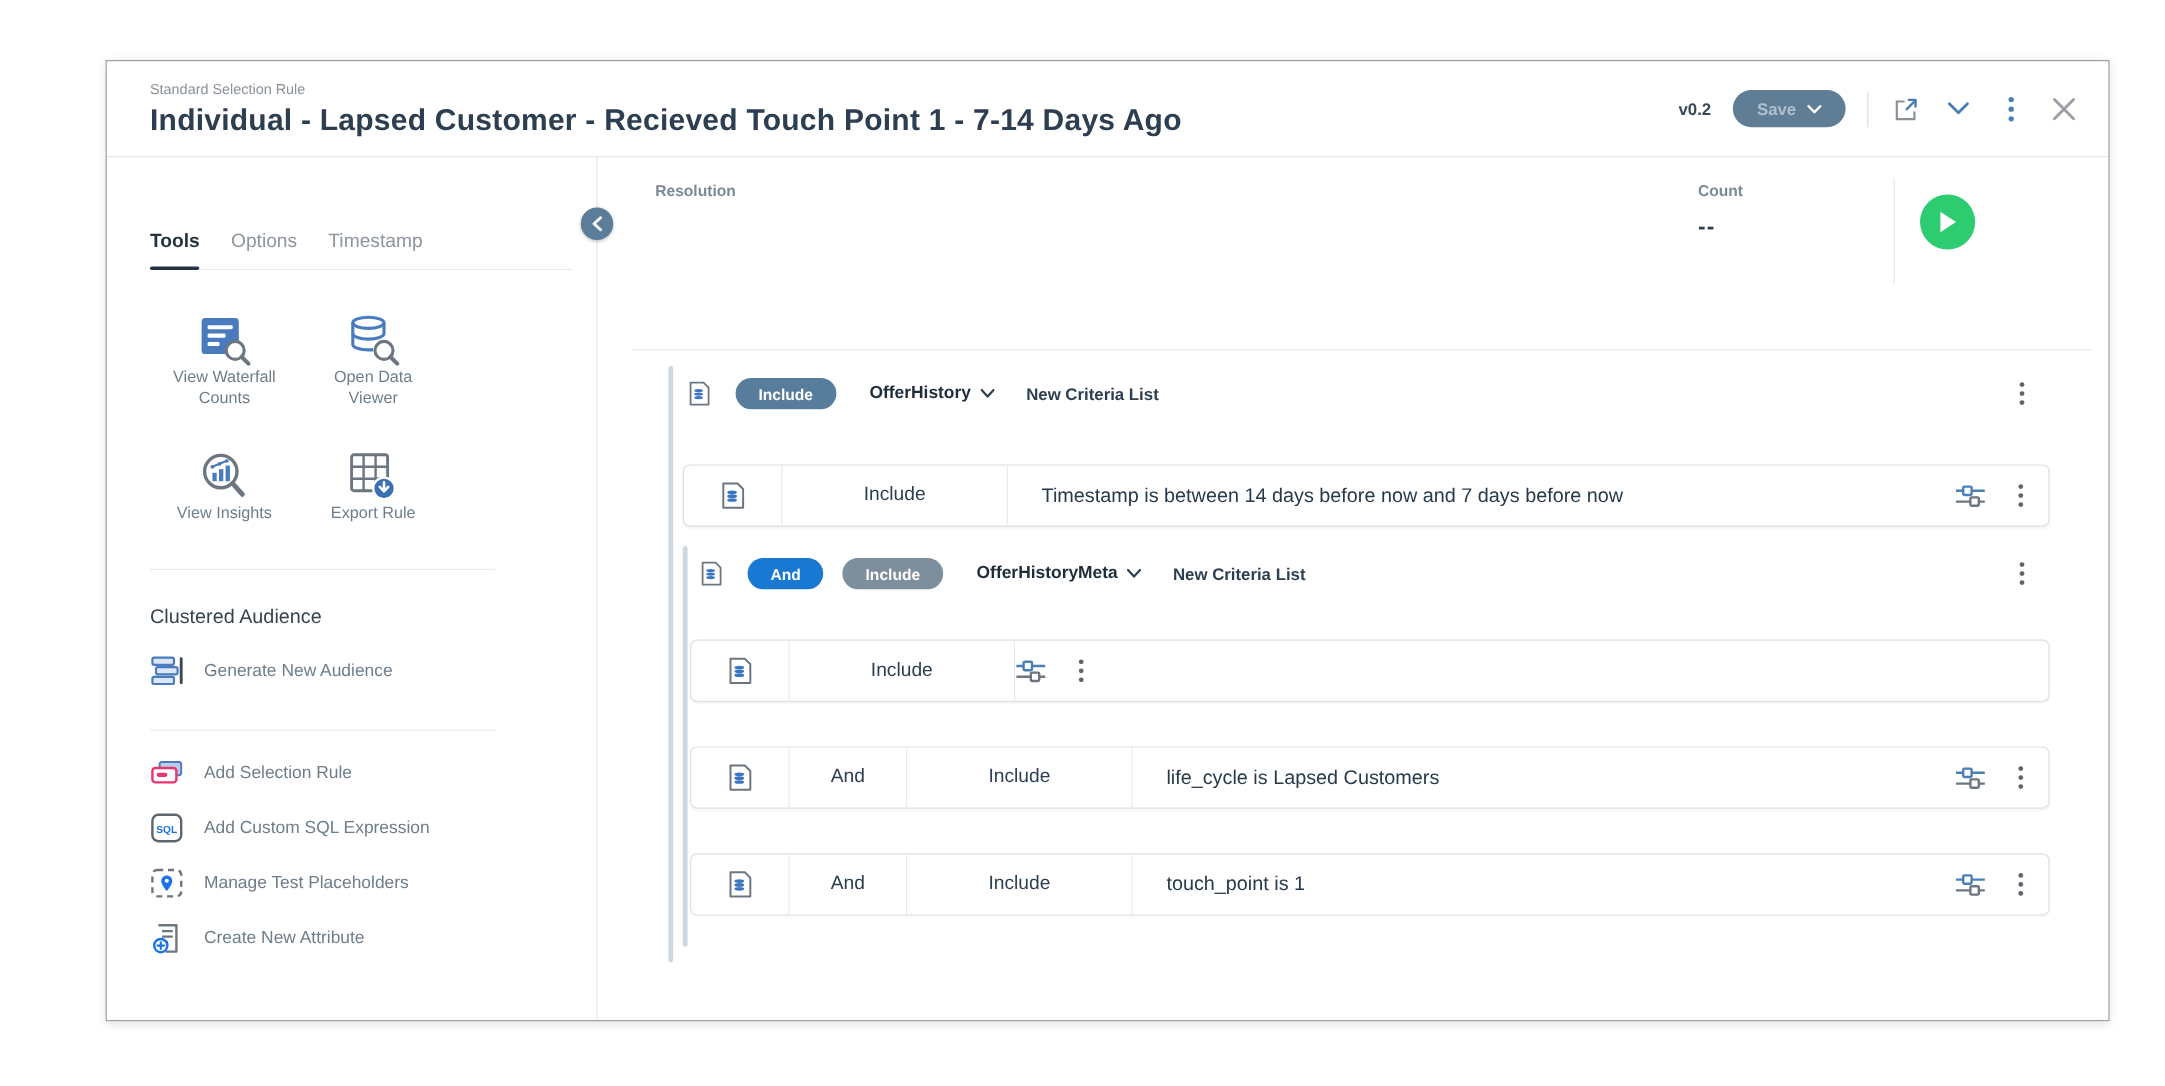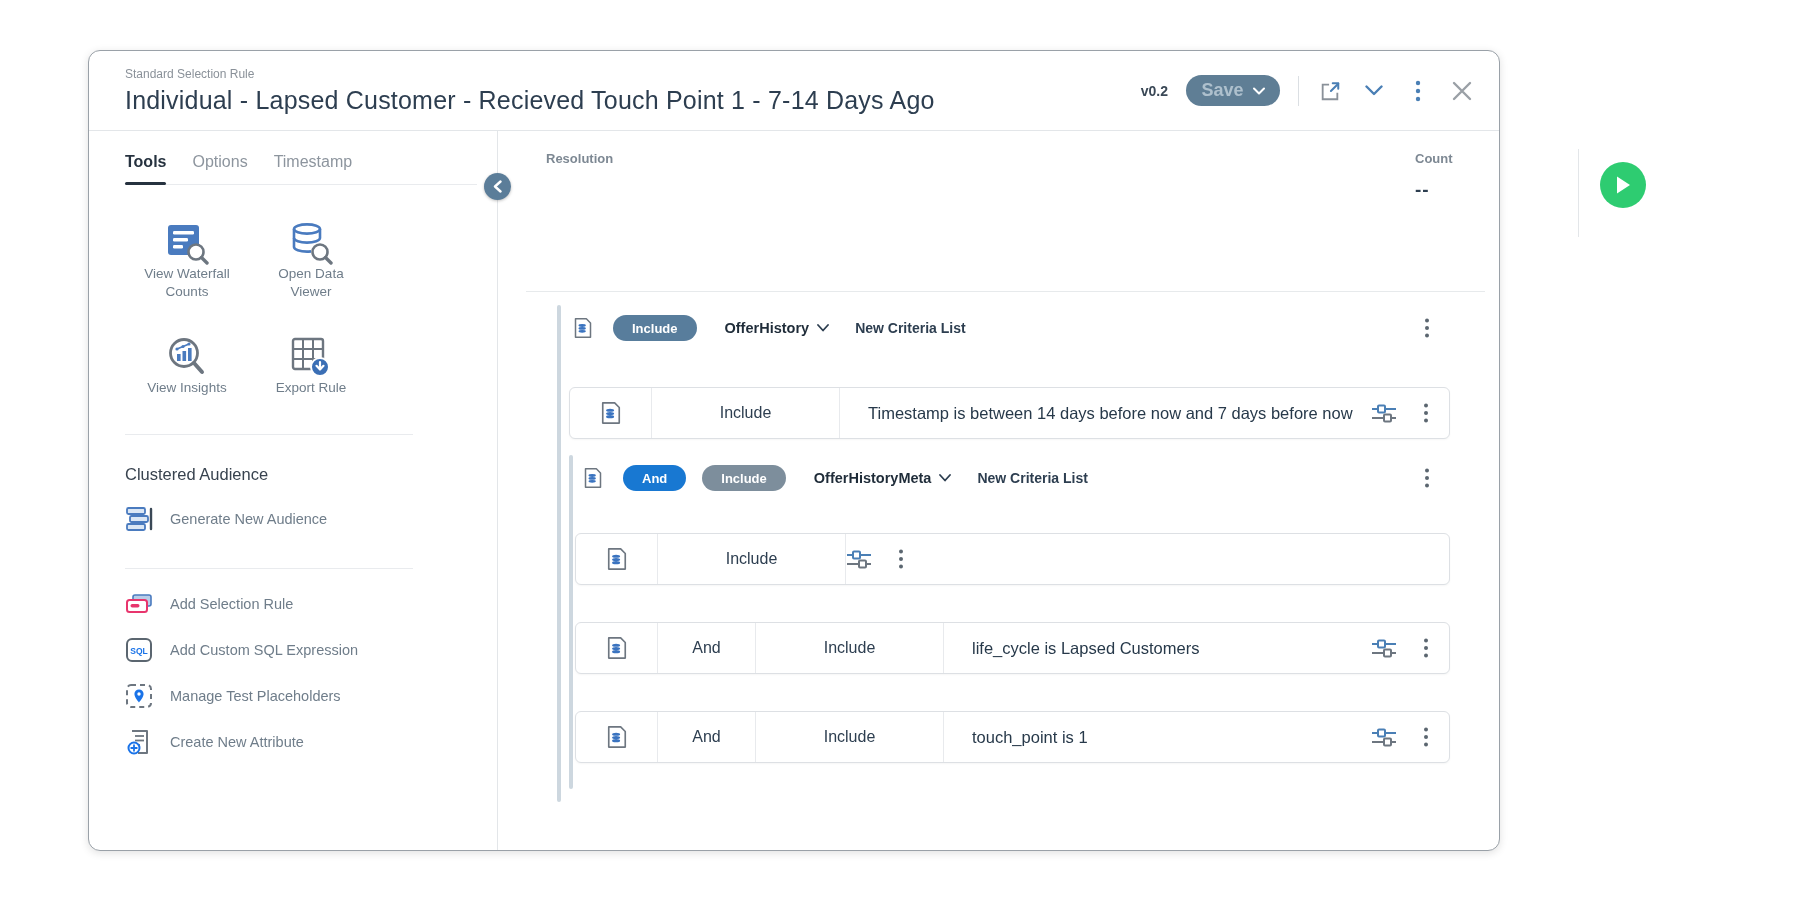--- a/index.html
+++ b/index.html
@@ -1,44 +1,44 @@
 <!DOCTYPE html>
 <html><head>
 <meta charset="utf-8">
 <style>
   * { margin:0; padding:0; box-sizing:border-box; }
   html,body { width:1804px; height:905px; background:#ffffff; overflow:hidden;
     font-family:"Liberation Sans", sans-serif; }
-  .dialog { position:absolute; left:88px; top:50px; width:1412px; height:801px;
-    background:#fff; border:1px solid #9aa1a8; border-radius:12px;
+  .dialog { position:absolute; left:88px; top:50px; width:1670px; height:801px;
+    background:#fff; border:1px solid #9aa1a8; border-radius:0;
     box-shadow:0 2px 8px rgba(0,0,0,.12); }
   
   .hdr { height:80px; border-bottom:1px solid #e3e6e9; display:flex;
     align-items:center; justify-content:space-between; padding:0 24px 0 36px; }
   .hdr-left { display:flex; flex-direction:column; gap:5px; }
   .hdr-sub { font-size:12px; color:#8a9199; }
-  .hdr-title { font-size:25px; font-weight:400; color:#2d3e50; letter-spacing:.2px; }
+  .hdr-title { font-size:25px; font-weight:700; color:#2d3e50; letter-spacing:.2px; }
   .hdr-right { display:flex; align-items:center; gap:18px; }
   .version { font-size:14px; font-weight:700; color:#3a4856; }
   .save-btn { width:94px; height:31px; border-radius:16px; background:#5f7e95;
     border:none; display:flex; align-items:center; justify-content:center; gap:9px;
     cursor:pointer; }
-  .save-btn span { color:#aec0cd; font-size:18px; font-weight:600; }
+  .save-btn span { color:#aec0cd; font-size:14px; font-weight:600; }
   .vdiv { width:1px; height:30px; background:#dbdfe3; }
   .icon-btn { background:none; border:none; width:26px; height:26px; display:flex;
     align-items:center; justify-content:center; cursor:pointer; padding:0; }
   
   .body { display:flex; height:719px; }
   .sidebar { width:409px; border-right:1px solid #e3e6e9; position:relative;
     padding:22px 0 0 36px; flex-shrink:0; }
   .collapse-btn { position:absolute; right:-14px; top:42px; width:27px; height:27px;
     border-radius:50%; background:#5b7d99; border:none; display:flex; align-items:center;
     justify-content:center; cursor:pointer; z-index:5; box-shadow:0 1px 3px rgba(0,0,0,.25);}
   .tabs { display:flex; gap:26px; font-size:16px; color:#8d959e;
-    border-bottom:1px solid #e9ebee; padding-bottom:13px; width:352px; }
+    border-bottom:1px solid #e9ebee; padding-bottom:13px; width:352px;margin-top:40px; }
   .tab { cursor:pointer; position:relative; }
   .tab.active { color:#26323f; font-weight:700; }
   .tab.active::after { content:""; position:absolute; left:0; right:0; bottom:-14px;
     height:3px; background:#26323f; border-radius:2px; }
   .tool-grid { margin-top:36px; display:grid; grid-template-columns:124px 124px;
     column-gap:0; row-gap:34px; }
   .tool { display:flex; flex-direction:column; align-items:center; 
     cursor:pointer; }
   .tool-label { font-size:13.5px; color:#6f7d8a; text-align:center; line-height:1.35;
     max-width:110px; }

